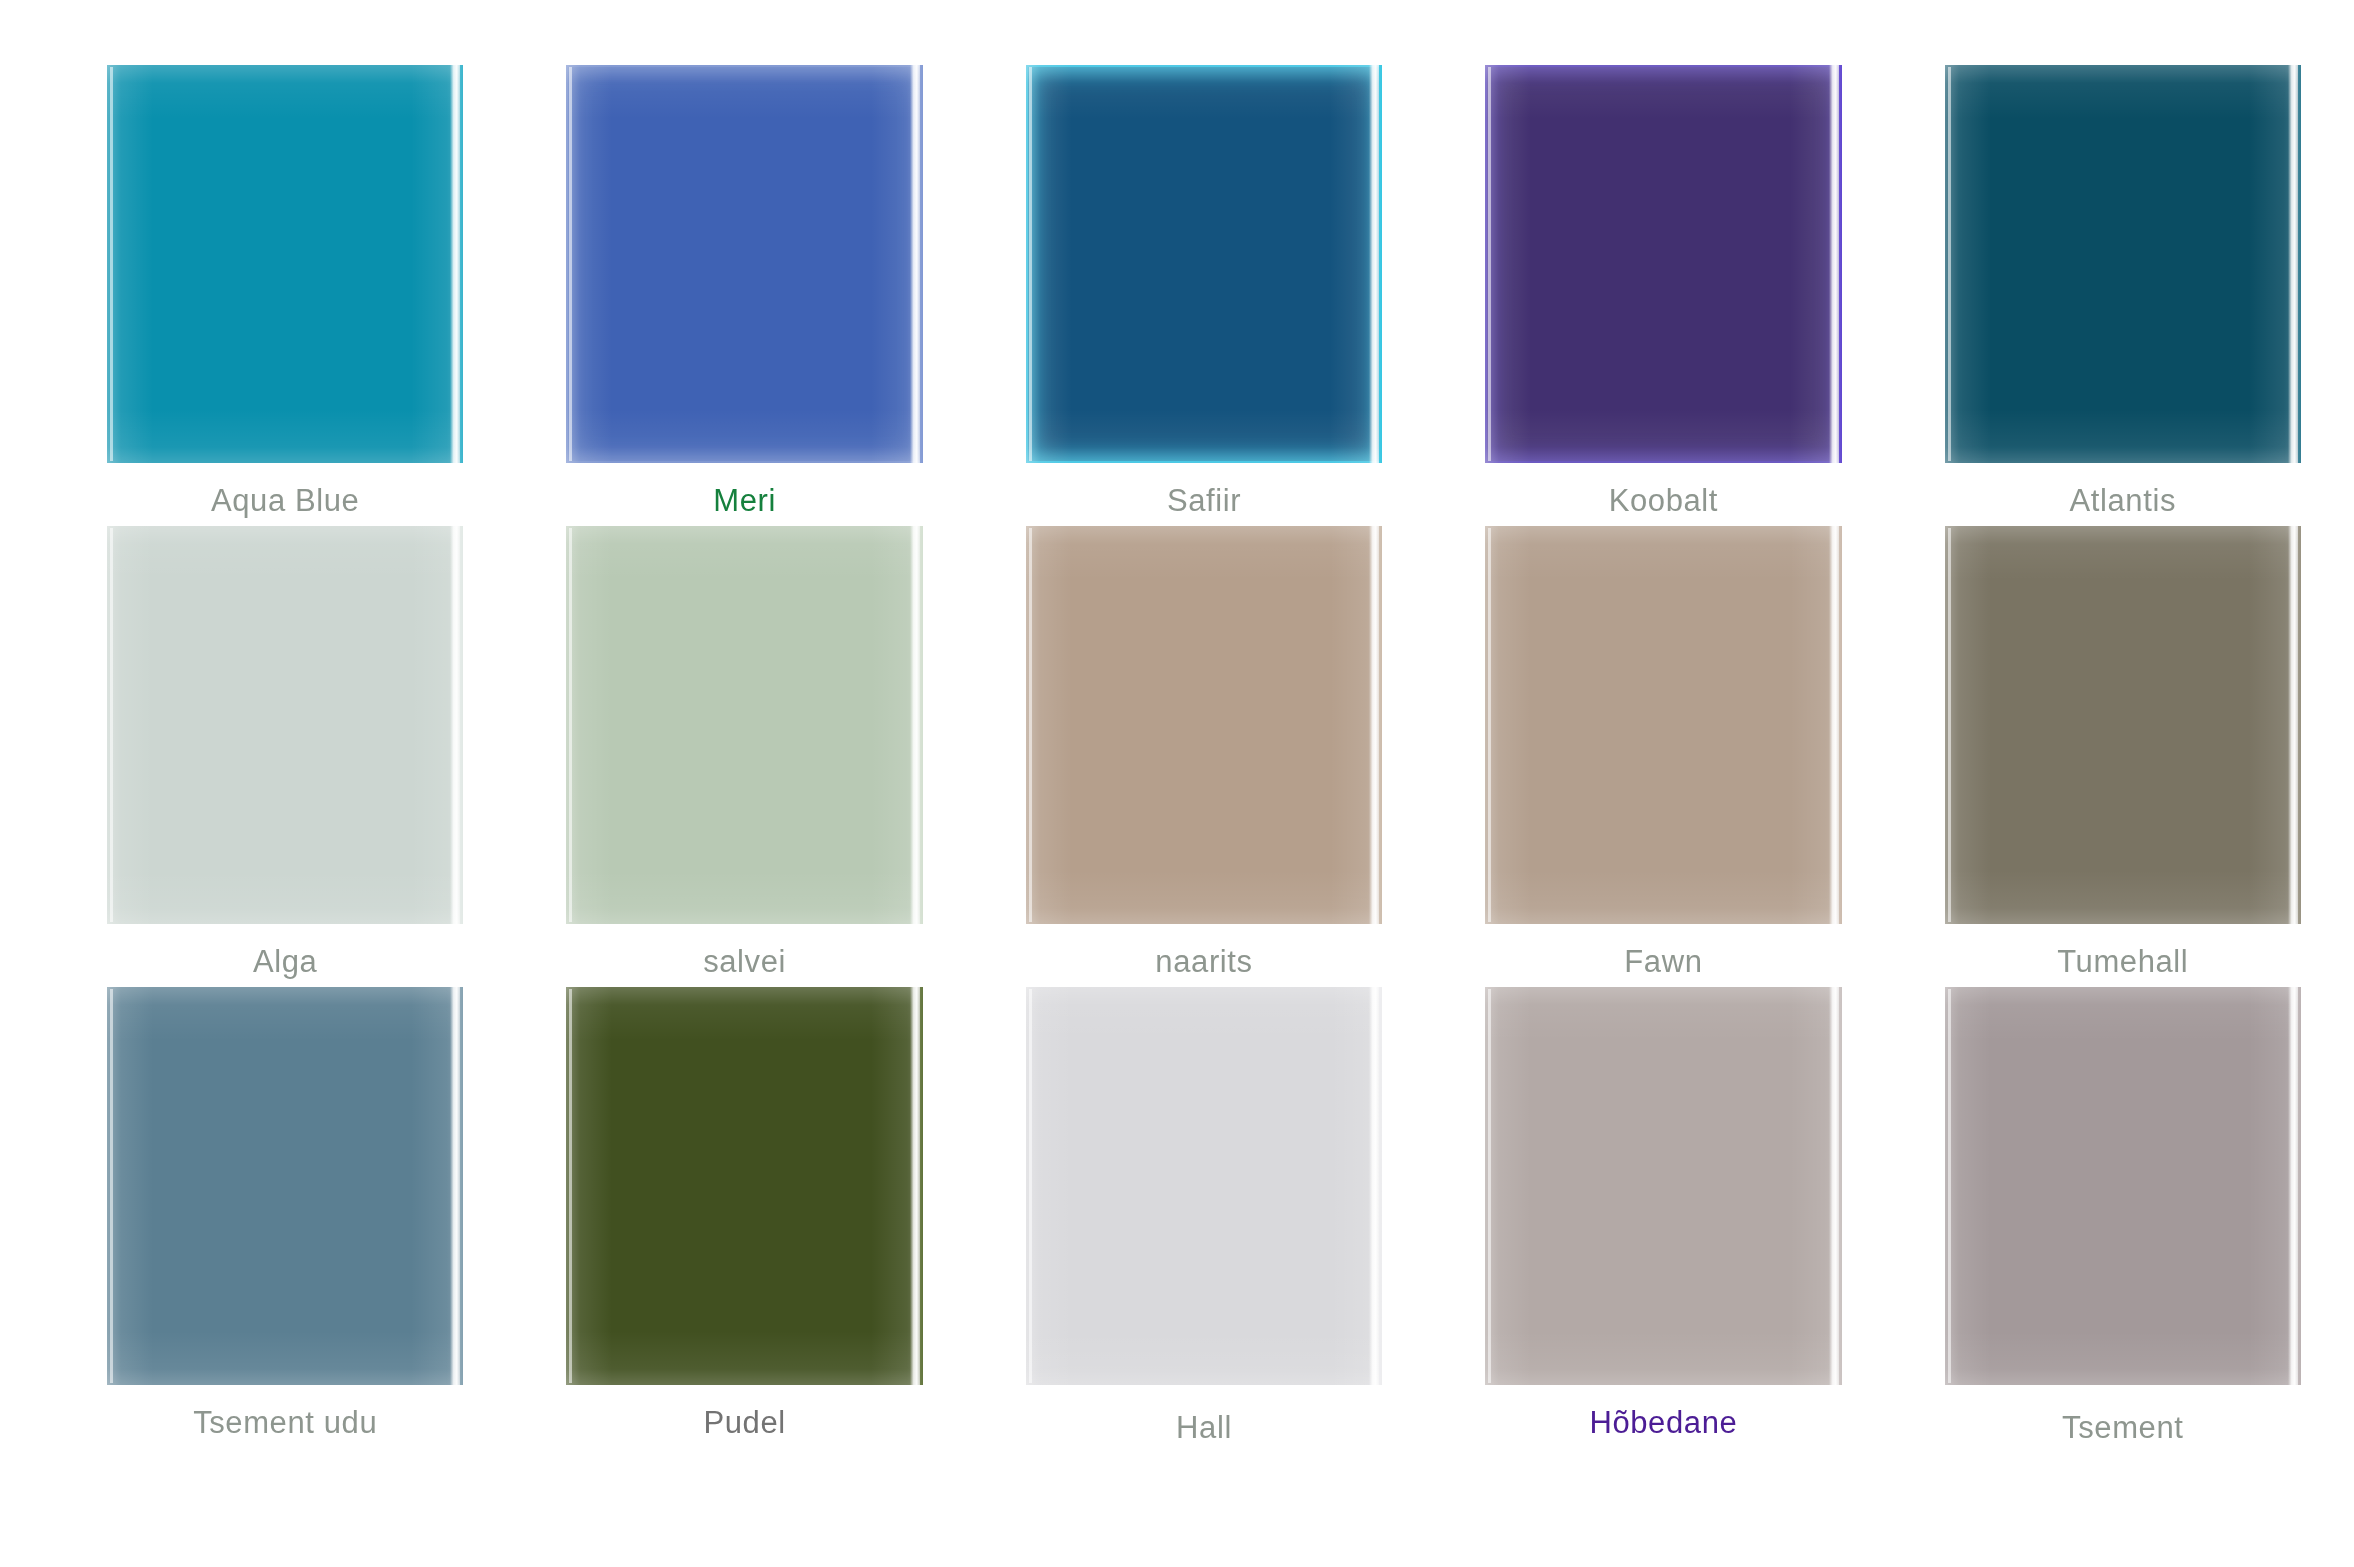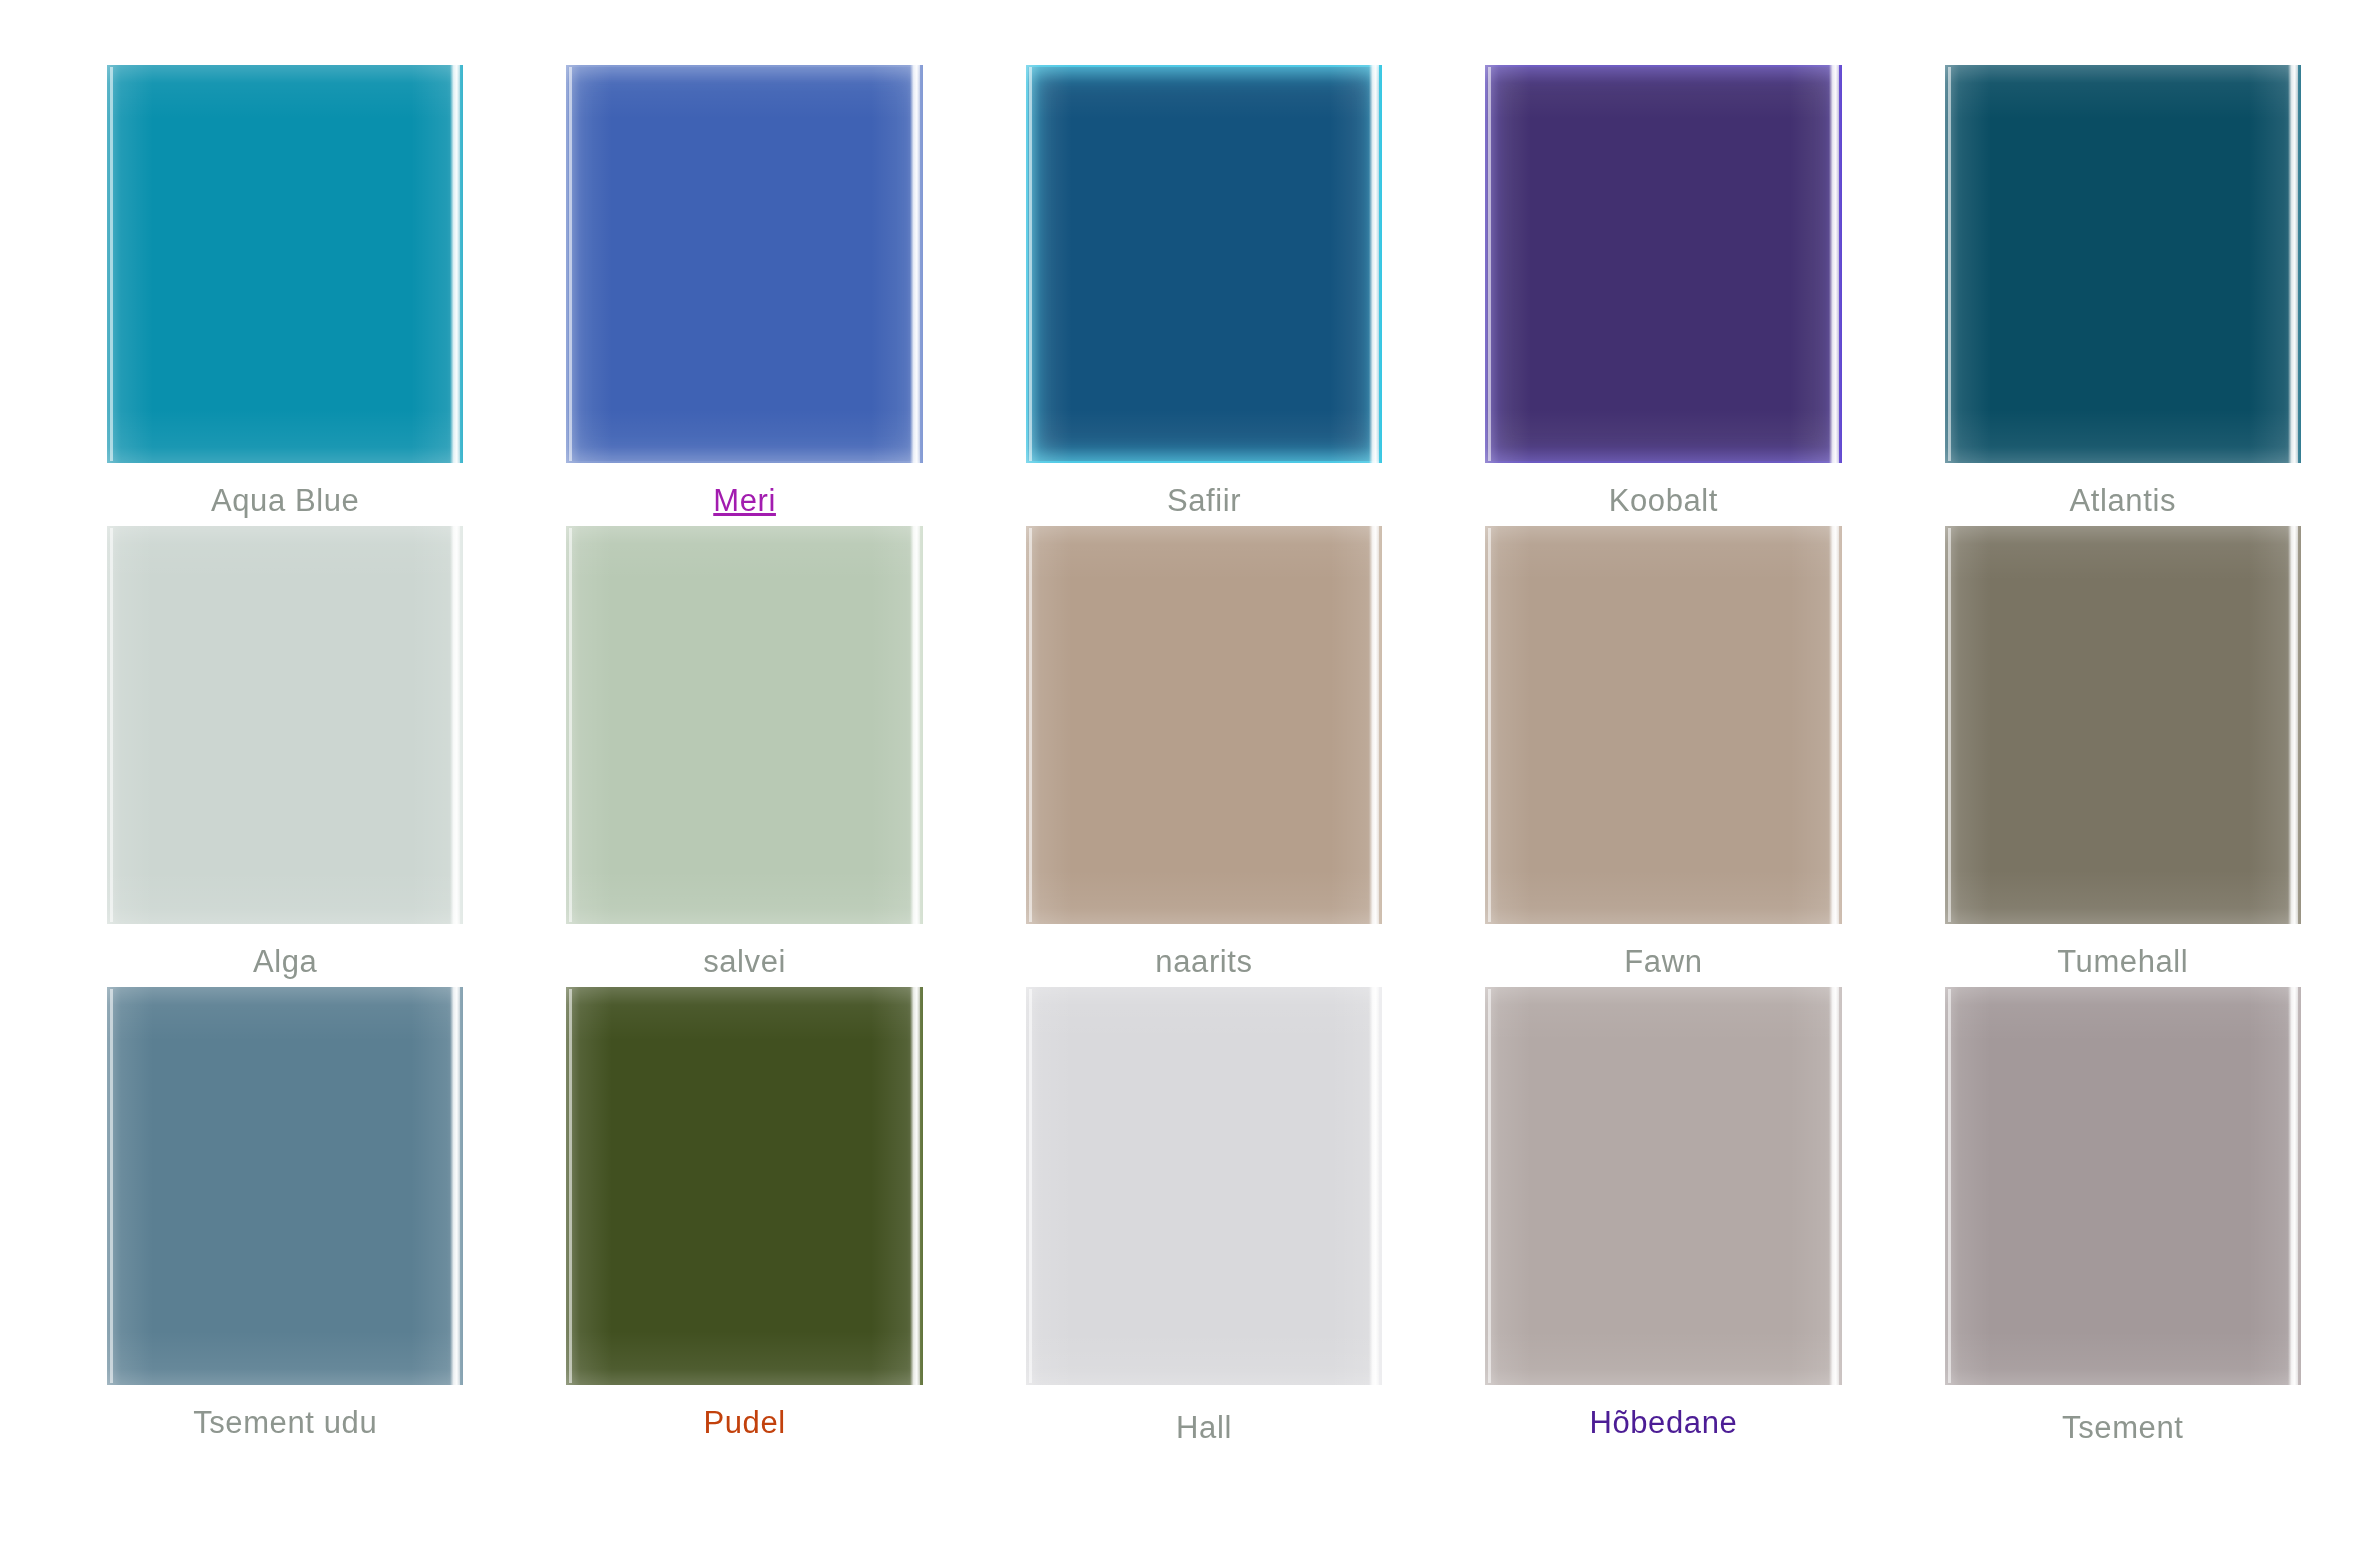--- a/index.html
+++ b/index.html
@@ -150,21 +150,21 @@
     <div class="swatch-cell">
       <div class="tile-wrap">
         <div class="tile-body" style="background: rgb(63, 98, 180);"></div>
         <div class="edge-glow" style="opacity: 0.45; box-shadow: rgb(144, 165, 222) 0px 0px 0px 2px inset, rgb(144, 165, 222) 0px 0px 22px 5px inset;"></div>
         <div class="tile-sheen-v"></div>
         <div class="tile-sheen-h"></div>
         <div class="edge-left-line"></div>
         <div class="edge-right-gloss"></div>
         <div class="edge-right-rim" style="background: rgb(127, 150, 210);"></div>
       </div>
-      <div class="swatch-label" style="color: #a21caf; text-decoration: underline;">Meri</div>
+      <div class="swatch-label" style="color: #15803d;">Meri</div>
     </div>
     <div class="swatch-cell">
       <div class="tile-wrap">
         <div class="tile-body" style="background: rgb(20, 83, 126);"></div>
         <div class="edge-glow" style="opacity: 0.9; box-shadow: rgb(36, 200, 234) 0px 0px 0px 2px inset, rgb(36, 200, 234) 0px 0px 22px 5px inset;"></div>
         <div class="tile-sheen-v"></div>
         <div class="tile-sheen-h"></div>
         <div class="edge-left-line"></div>
         <div class="edge-right-gloss"></div>
         <div class="edge-right-rim" style="background: rgb(46, 196, 224);"></div>
@@ -270,21 +270,21 @@
     <div class="swatch-cell">
       <div class="tile-wrap">
         <div class="tile-body" style="background: rgb(65, 80, 32);"></div>
         <div class="edge-glow" style="opacity: 0; box-shadow: rgb(107, 128, 64) 0px 0px 0px 2px inset, rgb(107, 128, 64) 0px 0px 22px 5px inset;"></div>
         <div class="tile-sheen-v"></div>
         <div class="tile-sheen-h"></div>
         <div class="edge-left-line"></div>
         <div class="edge-right-gloss"></div>
         <div class="edge-right-rim" style="background: rgb(93, 113, 53);"></div>
       </div>
-      <div class="swatch-label" style="color: #c2410c;">Pudel</div>
+      <div class="swatch-label" style="color: #737373;">Pudel</div>
     </div>
     <div class="swatch-cell">
       <div class="tile-wrap">
         <div class="tile-body" style="background: rgb(217, 217, 220);"></div>
         <div class="edge-glow" style="opacity: 0; box-shadow: rgb(244, 244, 246) 0px 0px 0px 2px inset, rgb(244, 244, 246) 0px 0px 22px 5px inset;"></div>
         <div class="tile-sheen-v"></div>
         <div class="tile-sheen-h"></div>
         <div class="edge-left-line"></div>
         <div class="edge-right-gloss"></div>
         <div class="edge-right-rim" style="background: rgb(237, 237, 240);"></div>

